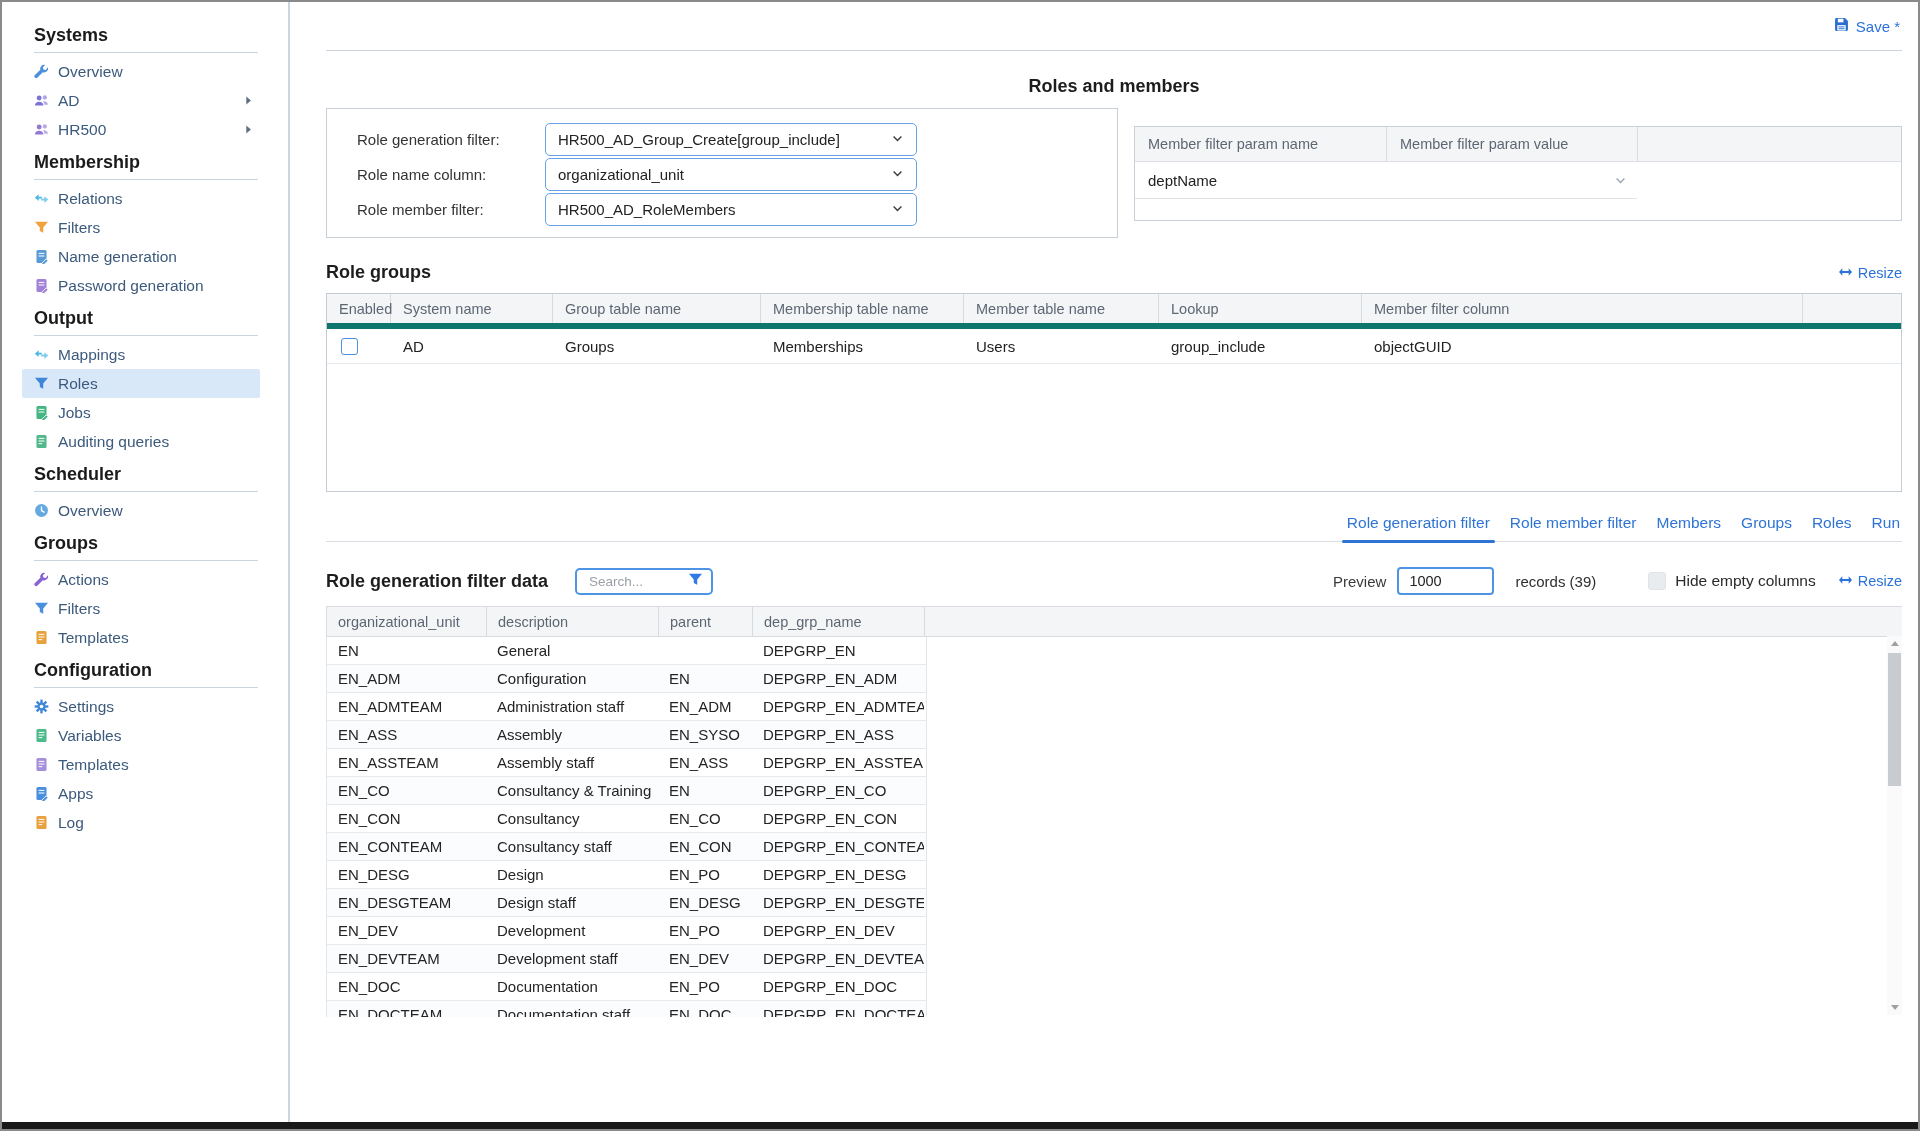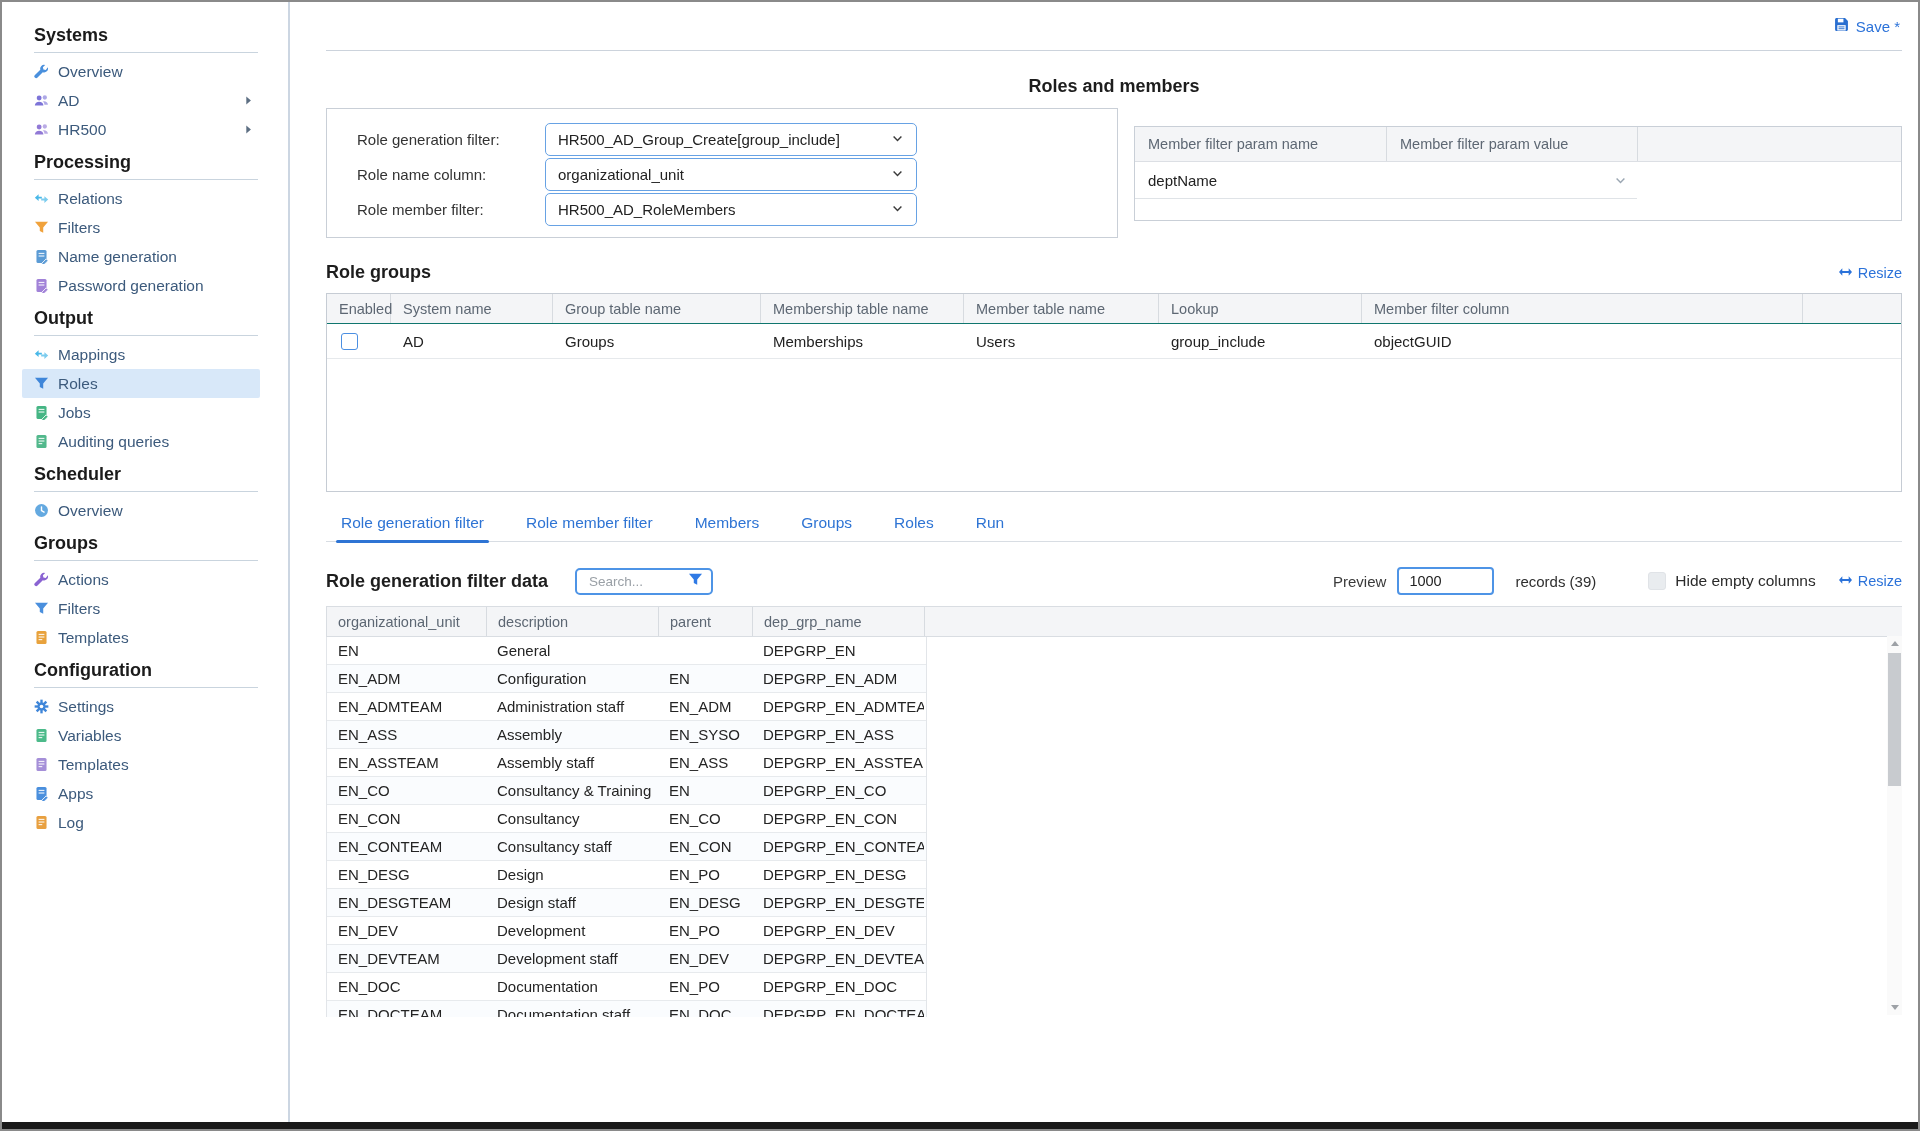--- a/index.html
+++ b/index.html
@@ -41,28 +41,28 @@
   .param-hc{font-size:14.5px;color:#5d6773;padding-left:13px;display:flex;align-items:center;box-sizing:border-box;}
   .param-hc + .param-hc{border-left:1px solid #d7dbe0;}
   .param-row{display:flex;height:37px;align-items:stretch;}
   .param-cell{display:flex;align-items:center;font-size:15px;color:#222;padding-left:13px;box-sizing:border-box;}
   .param-cell.bordered{border-bottom:1px solid #dfe3e7;}
   .param-cell .chev{margin-left:auto;margin-right:10px;display:flex;}
 
   .rg-head{display:flex;justify-content:space-between;align-items:center;margin:24px 0 10px 0;}
   .resize{color:#2b72d9;font-size:14.5px;display:flex;align-items:center;gap:5px;cursor:pointer;}
   .rg-box{border:1px solid #c6ccd4;height:199px;box-sizing:border-box;background:#fff;}
-  .rg-headrow{display:flex;height:29px;background:#f4f5f7;border-bottom:1px solid #0f766e;align-items:stretch;}
+  .rg-headrow{display:flex;height:29px;background:#f4f5f7;border-bottom:6px solid #0f766e;align-items:stretch;}
   .rg-hc{font-size:14.5px;color:#5d6773;padding-left:12px;display:flex;align-items:center;box-sizing:border-box;border-right:1px solid #d7dbe0;}
   .rg-hc:last-child{border-right:none;}
   .rg-row{display:flex;height:34px;align-items:center;border-bottom:1px solid #e6e9ec;}
   .rg-cell{font-size:15px;color:#222;padding-left:12px;box-sizing:border-box;}
   .checkbox{width:15px;height:15px;border:1.6px solid #4b8fe2;border-radius:3px;margin-left:14px;background:#fff;cursor:pointer;flex:none;}
 
-  .tabs{display:flex;gap:38px;margin-top:22px;border-bottom:1px solid #d8dde3;padding-left:13px;}
+  .tabs{display:flex;gap:16px;margin-top:22px;border-bottom:1px solid #d8dde3;padding-left:13px;justify-content:flex-end;}
   .tab{font-size:15.5px;color:#2e74d4;padding:0 2px 9px 2px;position:relative;cursor:pointer;}
   .tab.active::after{content:"";position:absolute;left:-3px;right:-3px;bottom:-2px;height:3px;background:#2e74d4;border-radius:2px;}
 
   .fd-bar{display:flex;align-items:center;justify-content:space-between;margin-top:25px;}
   .fd-left{display:flex;align-items:center;}
   .search{margin-left:27px;width:138px;height:27px;border:2px solid #4e94e6;border-radius:5px;display:flex;align-items:center;
     box-sizing:border-box;padding:0 8px 0 10px;background:#fff;}
   .search input{border:none;outline:none;flex:1;min-width:0;font-size:13.5px;color:#333;font-family:inherit;background:transparent;}
   .search input::placeholder{color:#9aa0a6;}
   .fd-right{display:flex;align-items:center;font-size:15px;color:#3a3a3a;}
@@ -140,21 +140,21 @@
           </svg>
         </span>
         <span>HR500</span>
         <span class="side-chev">
           <svg width="11" height="11" viewBox="0 0 10 10">
             <path d="M3 1.4L7.2 5 3 8.6z" fill="#5c6e82"></path>
           </svg>
         </span>
       </div>
     </div>
-    <div class="side-title">Processing</div>
+    <div class="side-title">Membership</div>
     <div class="side-rule"></div>
     <div class="side-items">
       <div class="side-item">
         <span class="icon">
           <svg width="15" height="15" viewBox="0 0 14 14">
             <path fill="#49b8e8" d="M4.3 3.1L.8 6.2l3.5 3.1V7.1h3V5.3h-3z"></path>
             <path fill="#49b8e8" opacity="0.72" d="M9.7 4.9l3.5 3.1-3.5 3.1V8.9h-3V7.1h3z"></path>
           </svg>
         </span>
         <span>Relations</span>

